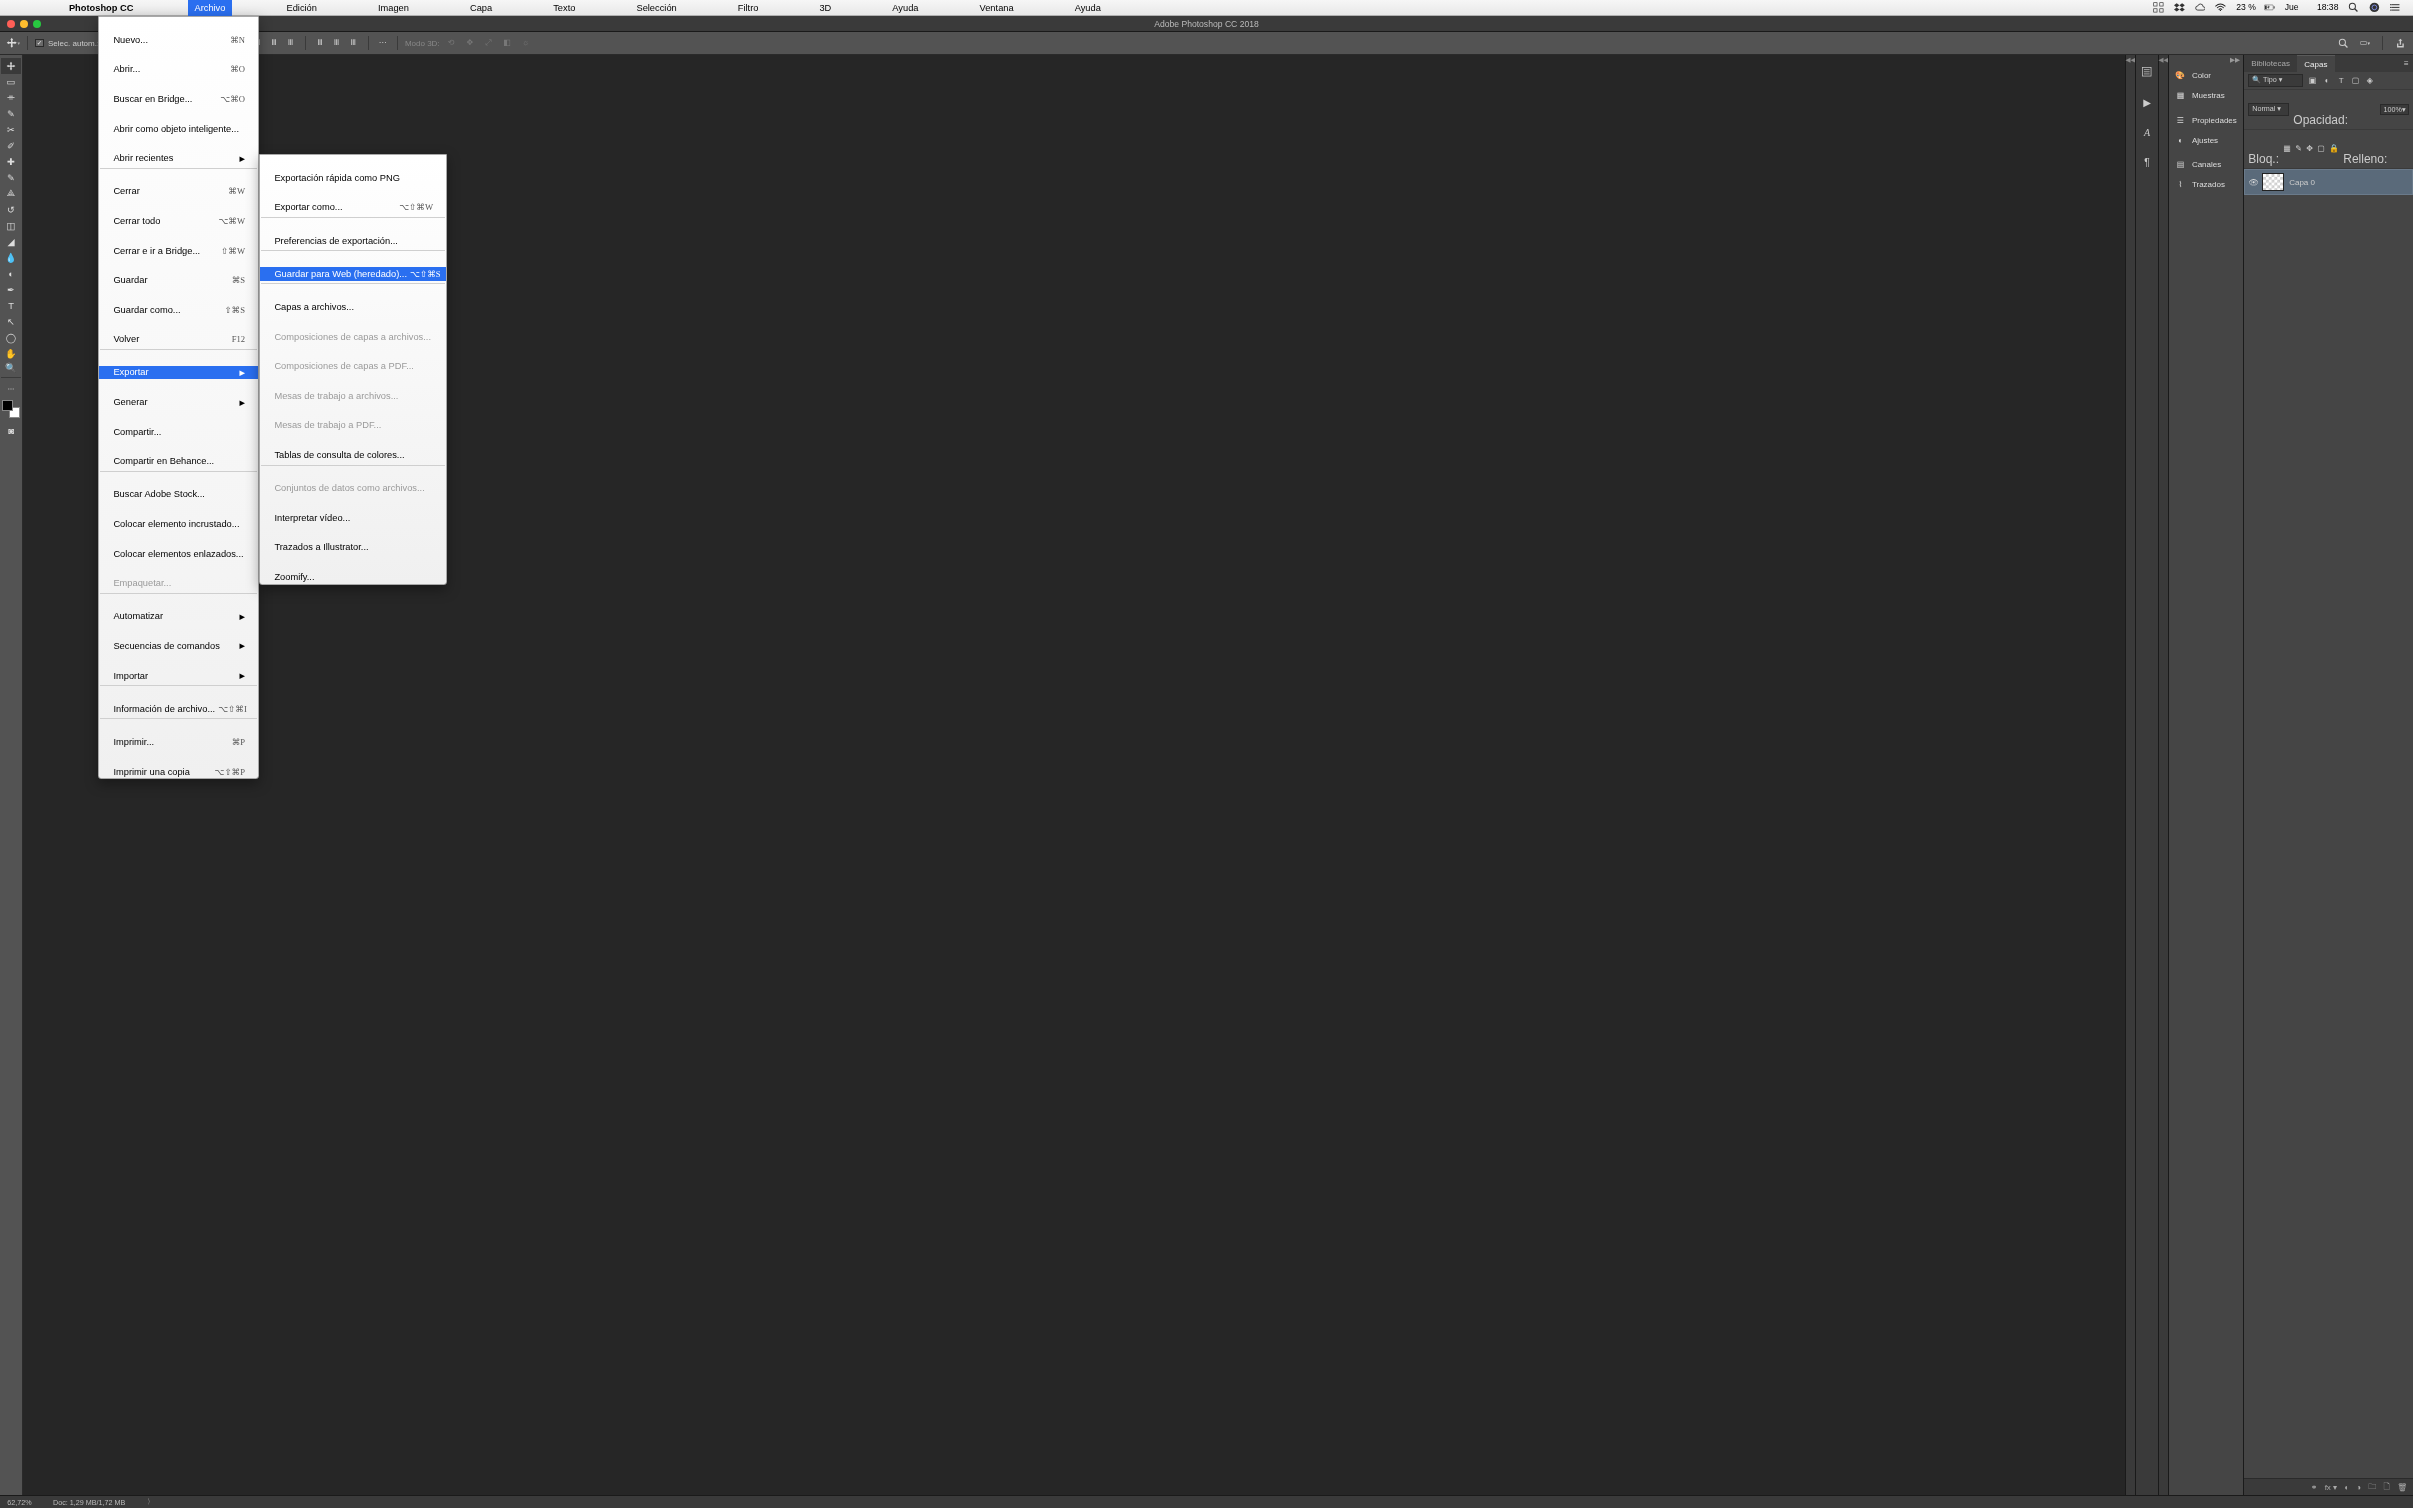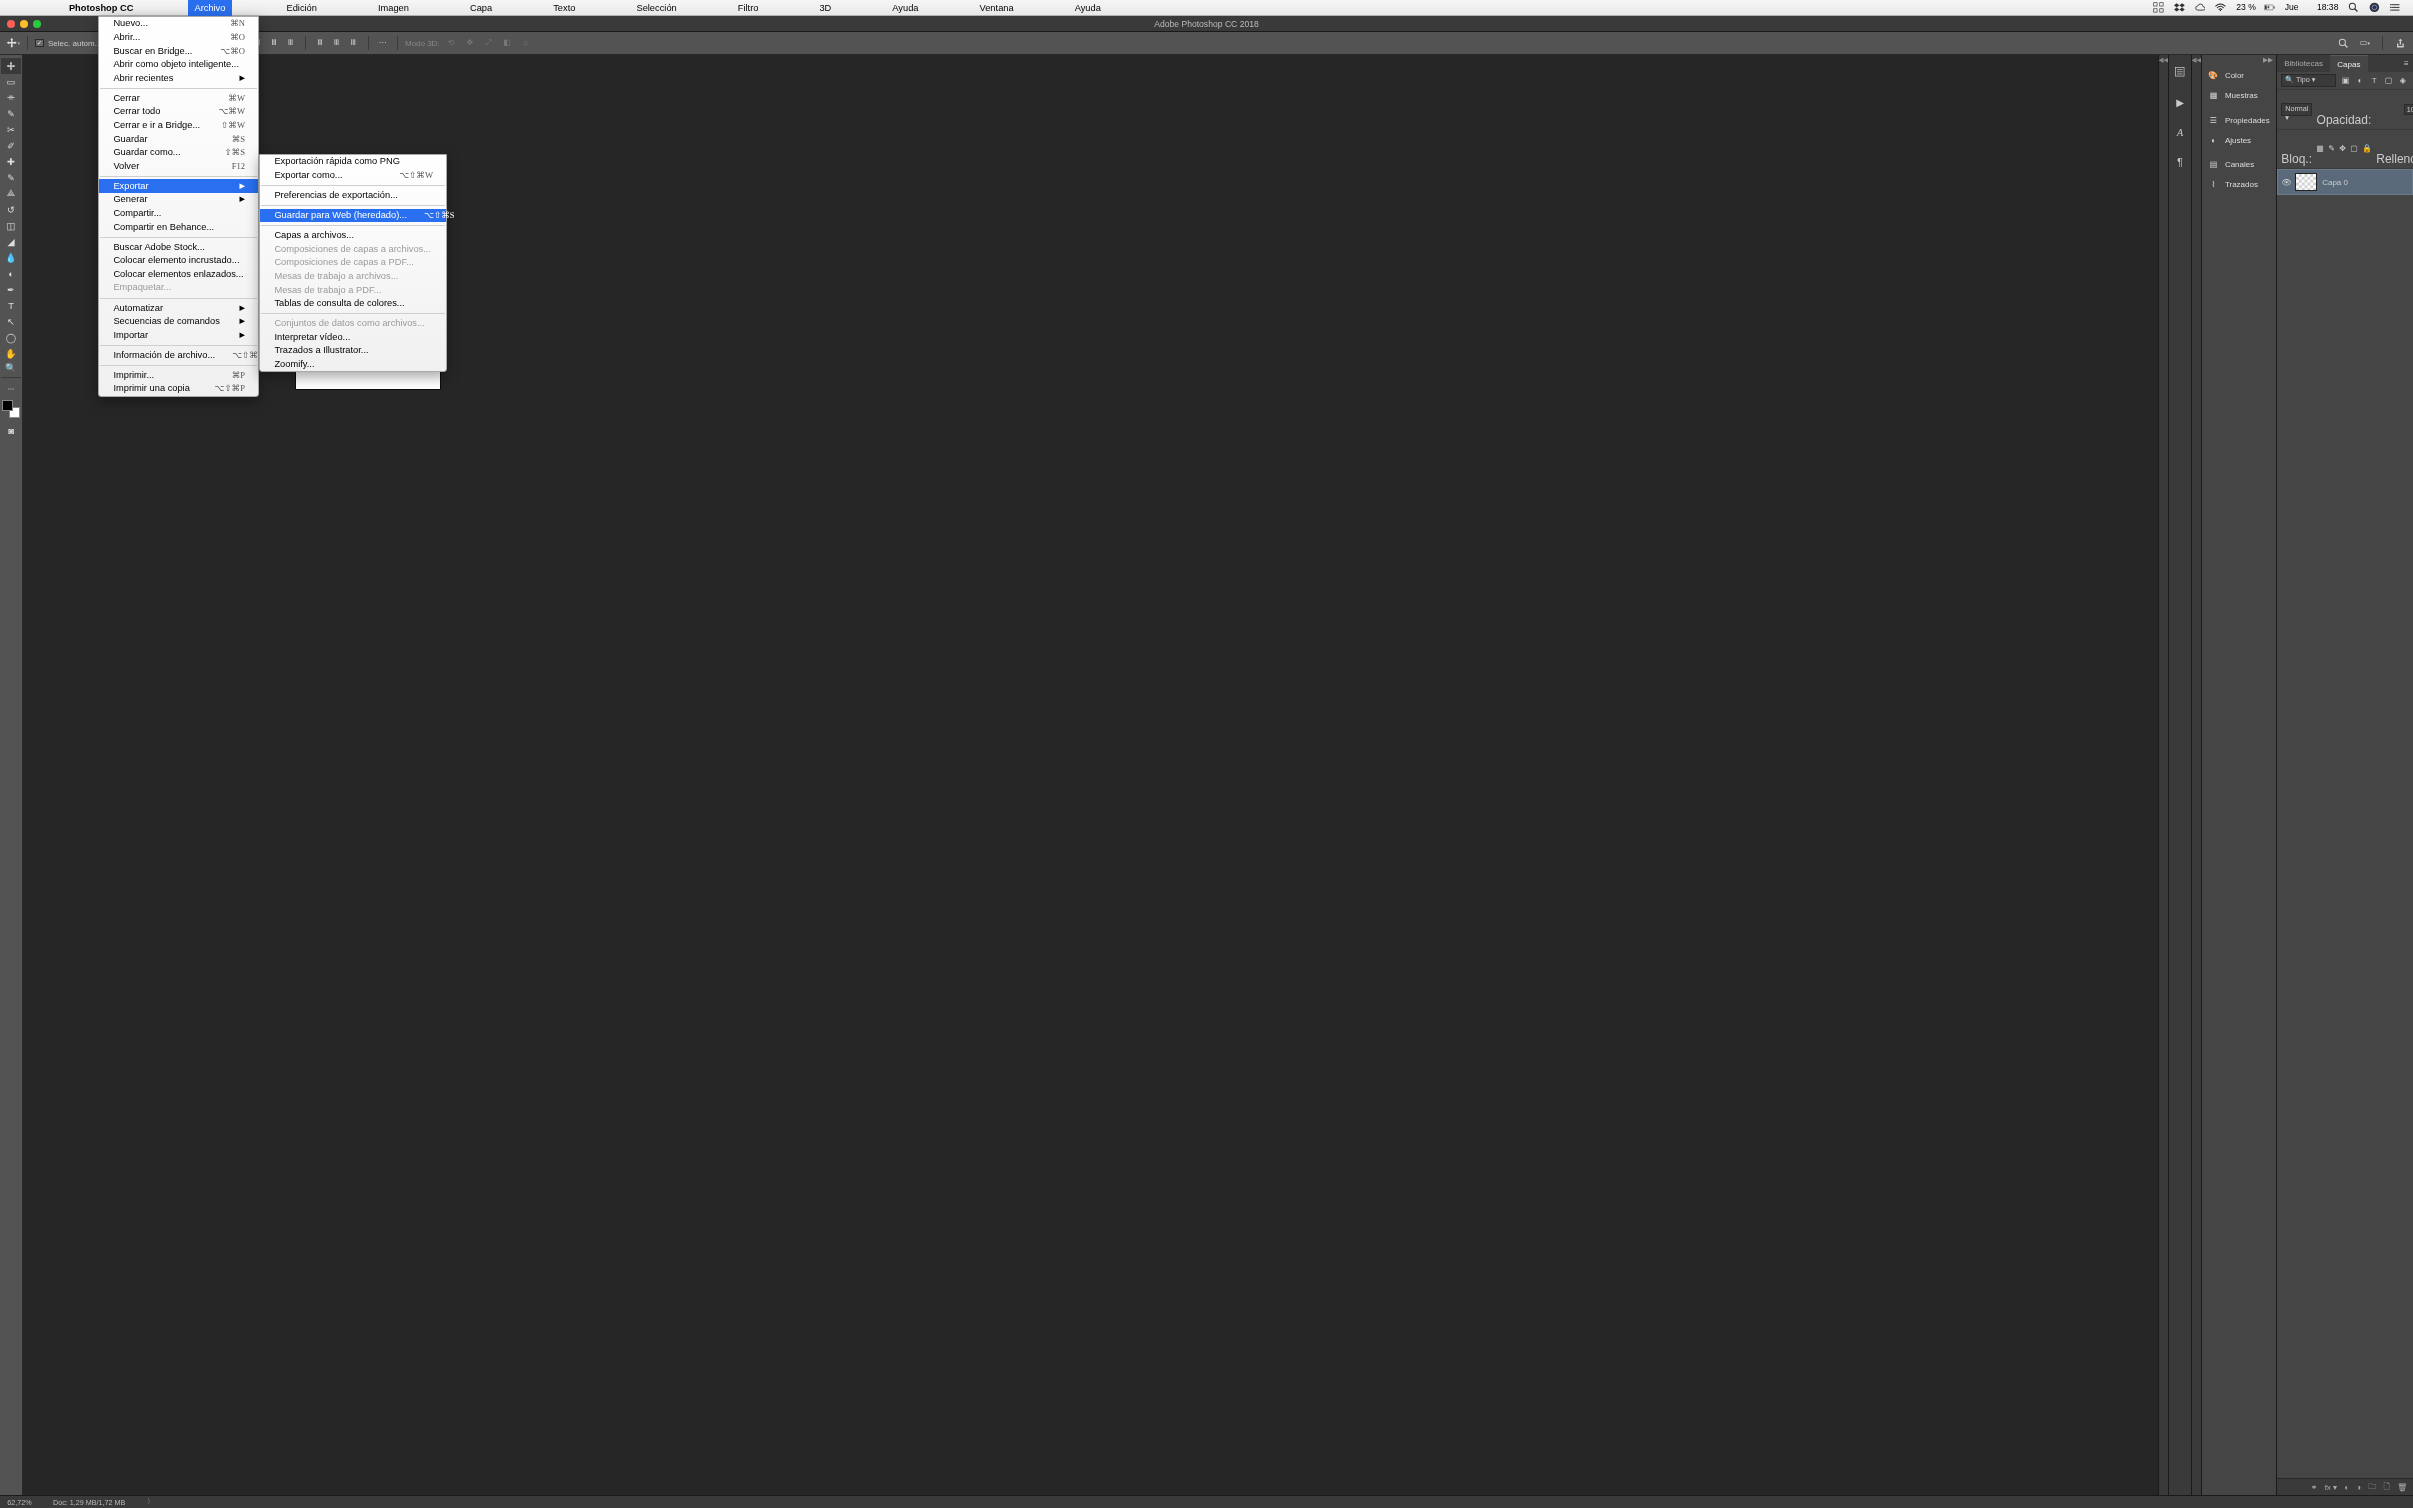--- a/index.html
+++ b/index.html
@@ -57,42 +57,42 @@
 
 .icon-dock { width:23px; background:#3a3a3a; border-left:0.7px solid #1a1a1a; display:flex; flex-direction:column; align-items:center; padding-top:8.6px; gap:13px; }
 .icon-dock .dicon { color:#ccc; font-size:10px; width:17px; height:17px; display:flex; align-items:center; justify-content:center; }
 
 .panel-stack { width:75px; background:#454545; border-left:0.7px solid #1a1a1a; display:flex; flex-direction:column; }
 .panel-stack .phdr { display:flex; justify-content:flex-end; padding:1.4px 2.9px; }
 .panel-stack .prow { display:flex; align-items:center; gap:5.7px; padding:4.3px 5.7px; color:#ddd; font-size:8px; }
 .panel-stack .prow .picon { width:11.5px; height:11.5px; display:flex; align-items:center; justify-content:center; }
 .panel-stack .group-sep { height:4.3px; }
 
-.layers-panel { width:137px; background:#454545; border-left:0.7px solid #1a1a1a; display:flex; flex-direction:column; font-size:8px; color:#ccc; }
+.layers-panel { width:170px; background:#454545; border-left:0.7px solid #1a1a1a; display:flex; flex-direction:column; font-size:8px; color:#ccc; }
 .lp-tabs { display:flex; height:17px; background:#3a3a3a; align-items:stretch; }
 .lp-tabs .tab { padding:0 7.2px; display:flex; align-items:center; color:#aaa; }
 .lp-tabs .tab.active { background:#454545; color:#eee; border-top:0.7px solid #5a5a5a; }
 .lp-tabs .menu { margin-left:auto; padding:0 4.3px; color:#ccc; display:flex; align-items:center;}
 .lp-row { display:flex; align-items:center; padding:2.2px 4.3px; gap:4.3px; border-bottom:0.7px solid #3a3a3a; }
 .lp-row select, .lp-row .sel { background:#3a3a3a; color:#ccc; border:0.7px solid #2a2a2a; font-size:7.2px; height:13px; padding:0 2.9px; }
 .lp-row .tiny-icon { width:10px; height:10px; color:#ccc; display:flex; align-items:center; justify-content:center; }
 .lp-row .lbl { font-size:12px;margin-top:20px; }
 .lp-row .valbox { background:#3a3a3a; border:0.7px solid #2a2a2a; padding:0 2.2px; height:11.5px; display:flex; align-items:center; font-size:7.2px;margin-left:28px; }
 .layer-list { flex:1; background:#454545; }
 .layer-row { display:flex; align-items:center; height:26px; background:#5a6a7a; border:0.7px solid #6a7a8a; }
 .layer-row .eye { width:17px; text-align:center; color:#ddd; }
 .layer-row .thumb { width:21.5px; height:18.7px; background:#fff; border:0.7px solid #222; margin-right:5.7px; background-image: linear-gradient(45deg,#ccc 25%,transparent 25%,transparent 75%,#ccc 75%),linear-gradient(45deg,#ccc 25%,transparent 25%,transparent 75%,#ccc 75%); background-size:5.7px 5.7px; background-position:0 0,2.9px 2.9px;}
 .lp-footer { height:17px; background:#3a3a3a; display:flex; align-items:center; justify-content:flex-end; gap:7.2px; padding:0 5.7px; color:#aaa; font-size:8px; border-top:0.7px solid #2a2a2a; }
 
 
 .status-bar { position:absolute; bottom:0; left:0; right:0; height:13px; background:#3a3a3a; color:#bbb; font-size:7.2px; display:flex; align-items:center; padding:0 7.2px; gap:21.5px; border-top:0.7px solid #1a1a1a;}
 
 
 .dropdown { position:absolute; background: linear-gradient(#fff,#f0f0f0); border:0.7px solid #a8a8a8; box-shadow: 0 4.3px 13px rgba(0,0,0,.35); font-size:9.3px; color:#000; z-index:100; border-radius:0 0 2.9px 2.9px; }
-.dropdown .mi { display:flex; justify-content:space-between; align-items:flex-start; padding:1.4px 13px 1.4px 14.4px; height:13.6px; white-space:nowrap; gap:17px;}
+.dropdown .mi { display:flex; justify-content:space-between; align-items:center; padding:1.4px 13px 1.4px 14.4px; height:13.6px; white-space:nowrap; gap:3px;margin-top:16px;}
 .dropdown .mi.highlight { background:#2a6ff0; color:#fff; }
 .dropdown .mi.disabled { color:#9a9a9a; }
 .dropdown .mi .sc { font-size:8.6px; color:#555; font-family: -apple-system; }
 .dropdown .mi.highlight .sc { color:#fff; }
 .dropdown .mi .arrow { font-size:7.2px; }
 .dropdown .msep { height:0.7px; background:#cfcfcf; margin:2.9px 0.7px; }
 
 #menu-archivo { top:16px; left:98px; width:161px; }
 #menu-exportar { top:154px; left:259px; width:188px; }
 

